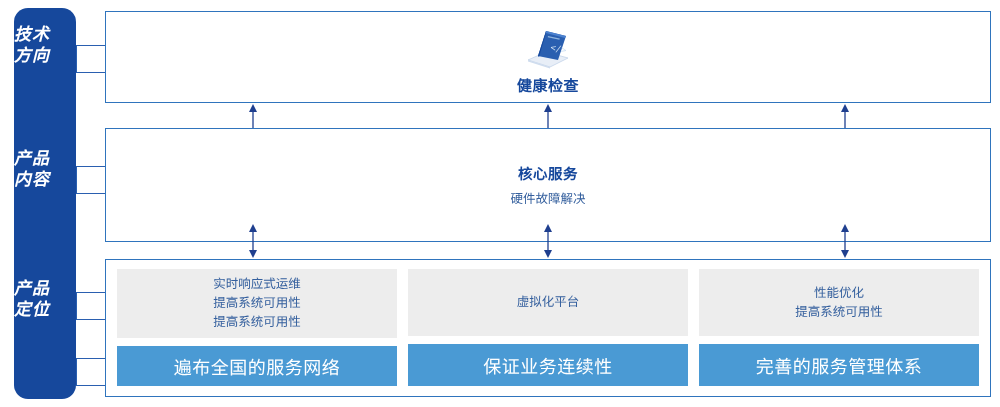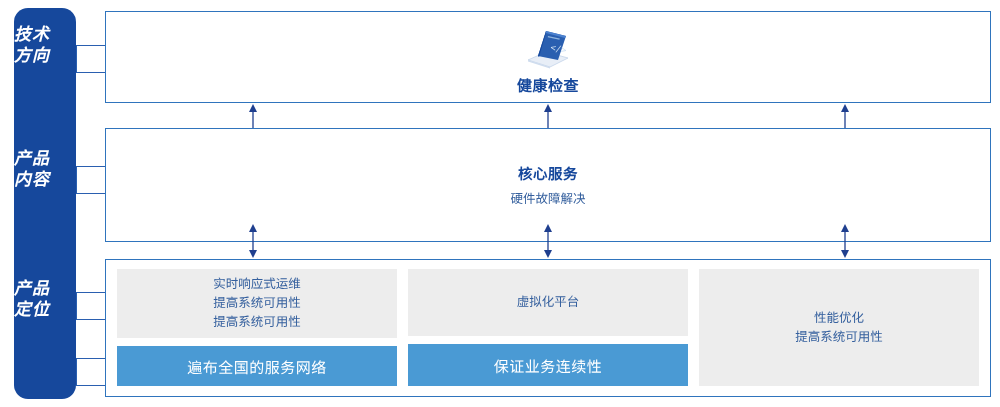--- a/index.html
+++ b/index.html
@@ -155,21 +155,21 @@
     line-height: 19px;
   }
   .advantage-box {
     margin-top: 8px;
     background: #4a9ad4;
     height: 42px;
     display: flex;
     align-items: center;
     justify-content: center;
     color: #ffffff;
-    font-size: 15px;
+    font-size: 18px;
     letter-spacing: 0.5px;
   }
 
   
   .arrow {
     position: absolute;
     width: 14px;
   }
 </style>
 </head>
@@ -273,18 +273,19 @@
           <div class="positioning-item">虚拟化平台</div>
         </div>
         <div class="advantage-box">保证业务连续性</div>
       </div>
 
       <div class="bottom-cell">
         <div class="positioning-box">
           <div class="positioning-item">性能优化</div>
           <div class="positioning-item">提高系统可用性</div>
         </div>
+        <div class="advantage-box">完善的服务管理体系</div>
       </div>
 
     </div>
   </div>
 
 </div>
 
 </body></html>

